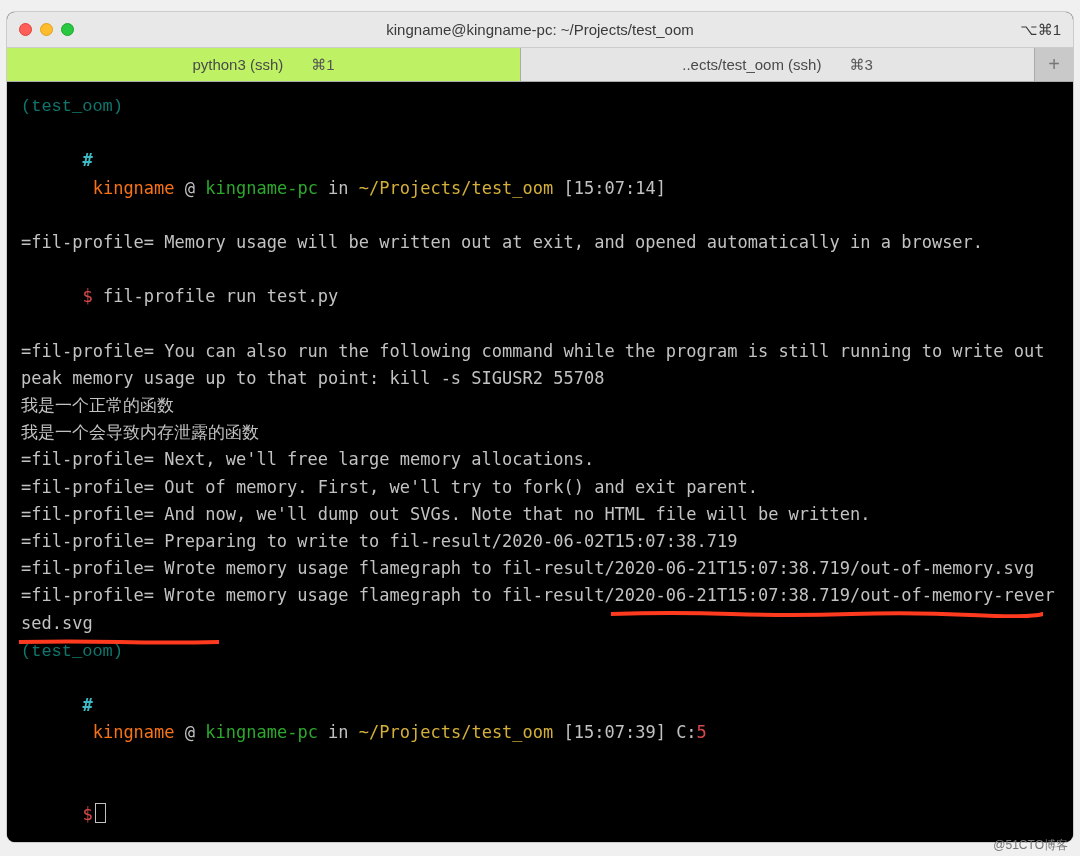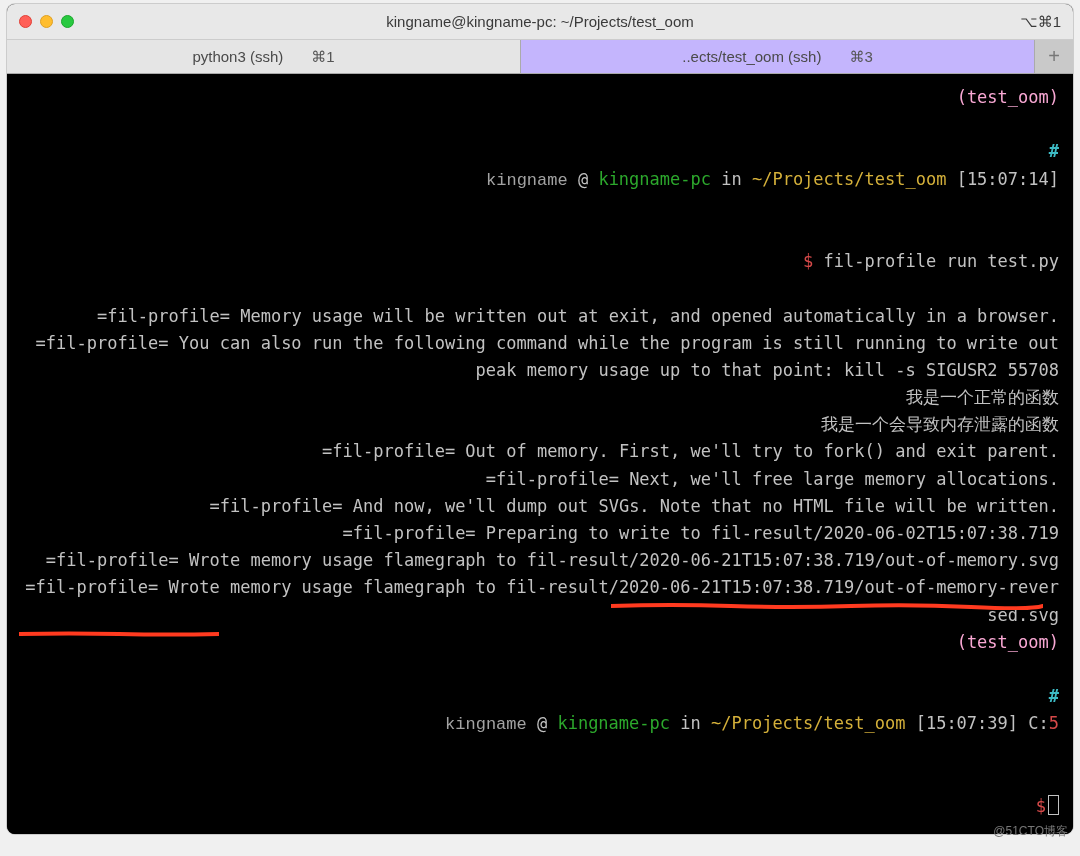--- a/index.html
+++ b/index.html
@@ -10,28 +10,27 @@
     body {
       font-family: -apple-system, BlinkMacSystemFont, "Helvetica Neue", sans-serif;
       background: #f0f0f0;
       width: 1080px;
       height: 856px;
       position: relative;
     }
     .window {
       width: 1066px;
       height: 830px;
-      margin: 4px auto;
+      margin: 12px auto;
       background: #000;
       border-radius: 8px;
       overflow: hidden;
       box-shadow: 0 0 0 1px #ccc;
       display: flex;
       flex-direction: column;
-      text-align: right;
     }
     .titlebar {
       background: #e8e8e8;
       height: 36px;
       display: flex;
       align-items: center;
       padding: 0 12px;
       border-bottom: 1px solid #ccc;
       position: relative;
     }
@@ -68,26 +67,26 @@
     }
     .tab {
       flex: 1;
       display: flex;
       align-items: center;
       justify-content: center;
       gap: 28px;
       font-size: 15px;
       color: #4a4a4a;
       border-right: 1px solid #aaa;
-      background: #e5e5e5;
+      background: #bef264;
       cursor: pointer;
       padding: 0 8px;
     }
     .tab.active {
-      background: #c4b5fd;
+      background: #e5e5e5;
     }
     .tab-add {
       width: 38px;
       display: flex;
       align-items: center;
       justify-content: center;
       font-size: 20px;
       color: #777;
       background: #c9c9c9;
       cursor: pointer;
@@ -99,22 +98,22 @@
       background: #000;
       padding: 10px 14px;
       font-family: "Menlo", "Monaco", "Consolas", monospace;
       font-size: 17px;
       line-height: 1.6;
       color: #c2c2c2;
       overflow: hidden;
       position: relative;
     }
     .line { white-space: pre-wrap; word-break: break-all; }
-    .c-purple { color: #f9a8d4; }
-    .c-cyan { color: #a3a3a3; font-family: Liberation Mono, monospace; }
+    .c-purple { color: #0f766e; font-family: Liberation Mono, monospace; }
+    .c-cyan { color: #f97316; }
     .c-green { color: #2ca82c; }
     .c-yellow { color: #d4b03a; }
     .c-red { color: #d64949; }
     .c-grey { color: #c2c2c2; }
     .prompt-hash { color: #3dbac4; font-weight:bold;}
     .prompt-dollar { color: #d64949; }
     .cursor {
       display: inline-block;
       width: 11px;
       height: 20px;
@@ -125,21 +124,21 @@
     .underline-annotation {
       position: absolute;
       height: 8px;
     }
     .underline-annotation svg {
       width: 100%;
       height: 100%;
     }
     .watermark {
       position: absolute;
-      bottom: 16px;
+      bottom: 2px;
       right: 12px;
       font-size: 12px;
       color: #777;
     }
   </style>
 </head>
 <body>
 
 <div class="window">
   <div class="titlebar">
@@ -165,29 +164,29 @@
       <span>+</span>
     </div>
   </div>
 
   <div class="terminal">
     <div class="line"><span class="c-purple">(test_oom)</span></div>
     <div class="line">
       <span class="prompt-hash">#</span>
       <span> </span><span class="c-cyan">kingname</span><span class="c-grey"> @ </span><span class="c-green">kingname-pc</span><span class="c-grey"> in </span><span class="c-yellow">~/Projects/test_oom</span><span class="c-grey"> [15:07:14]</span>
     </div>
+    <div class="line c-grey">=fil-profile= Memory usage will be written out at exit, and opened automatically in a browser.</div>
     <div class="line">
       <span class="prompt-dollar">$</span><span class="c-grey"> fil-profile run test.py</span>
     </div>
-    <div class="line c-grey">=fil-profile= Memory usage will be written out at exit, and opened automatically in a browser.</div>
     <div class="line c-grey">=fil-profile= You can also run the following command while the program is still running to write out peak memory usage up to that point: kill -s SIGUSR2 55708</div>
     <div class="line c-grey">我是一个正常的函数</div>
     <div class="line c-grey">我是一个会导致内存泄露的函数</div>
+    <div class="line c-grey">=fil-profile= Next, we'll free large memory allocations.</div>
     <div class="line c-grey">=fil-profile= Out of memory. First, we'll try to fork() and exit parent.</div>
-    <div class="line c-grey">=fil-profile= Next, we'll free large memory allocations.</div>
     <div class="line c-grey">=fil-profile= And now, we'll dump out SVGs. Note that no HTML file will be written.</div>
     <div class="line c-grey">=fil-profile= Preparing to write to fil-result/2020-06-02T15:07:38.719</div>
     <div class="line c-grey">=fil-profile= Wrote memory usage flamegraph to fil-result/2020-06-21T15:07:38.719/out-of-memory.svg</div>
     <div class="line c-grey">=fil-profile= Wrote memory usage flamegraph to fil-result/2020-06-21T15:07:38.719/out-of-memory-reversed.svg</div>
     <div class="line"><span class="c-purple">(test_oom)</span></div>
     <div class="line">
       <span class="prompt-hash">#</span>
       <span> </span><span class="c-cyan">kingname</span><span class="c-grey"> @ </span><span class="c-green">kingname-pc</span><span class="c-grey"> in </span><span class="c-yellow">~/Projects/test_oom</span><span class="c-grey"> [15:07:39] </span><span class="c-grey">C:</span><span class="c-red">5</span>
     </div>
     <div class="line">

